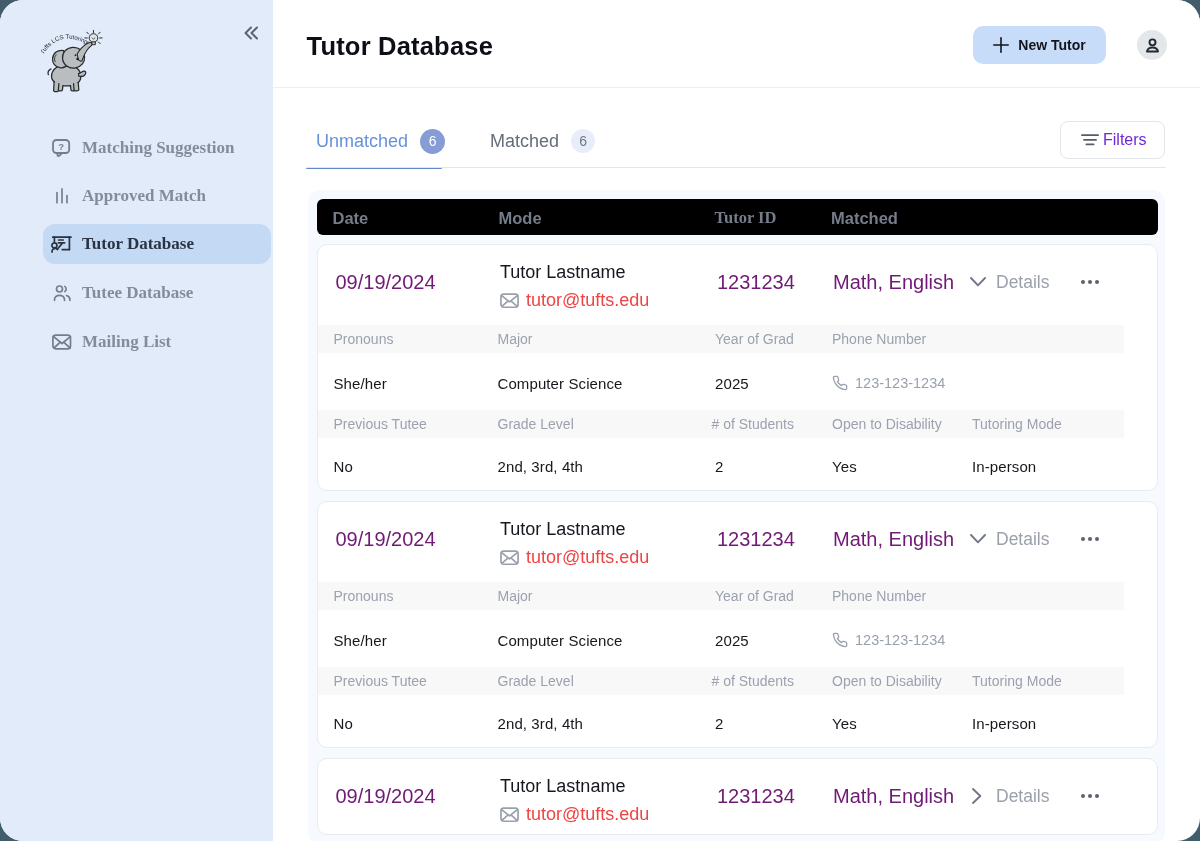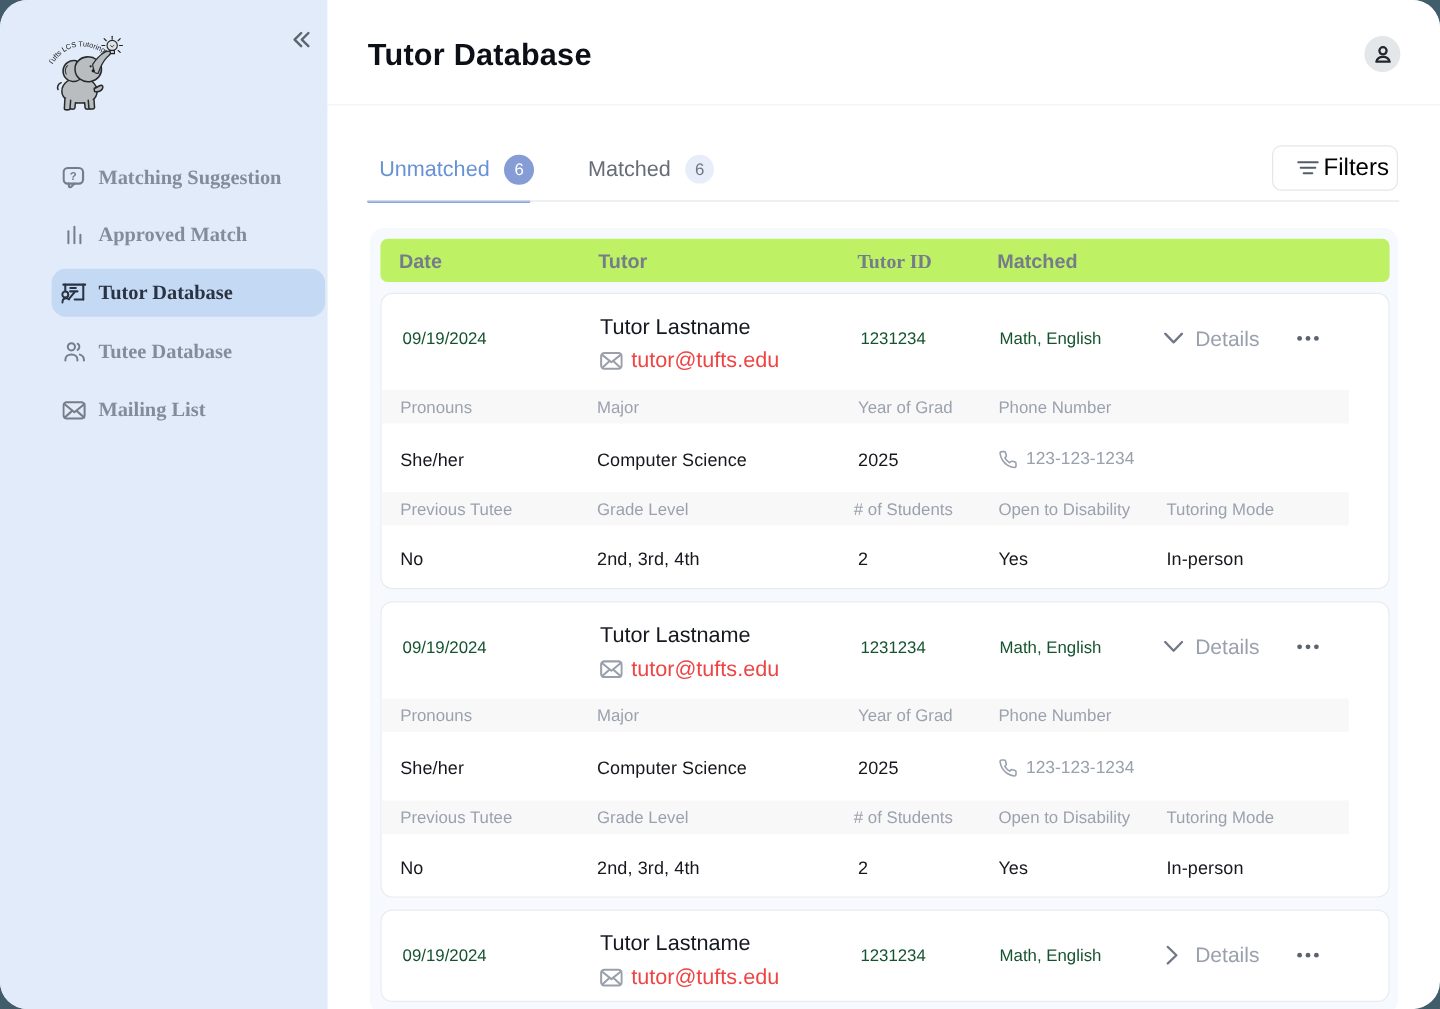--- a/index.html
+++ b/index.html
@@ -26,28 +26,28 @@
 .tabs { position:absolute; left:273px; top:88px; width:927px; height:80px; background:#fff; }
 .tab { position:absolute; top:14px; height:78px; display:flex; align-items:center; font-size:18px; }
 .divline { position:absolute; left:33px; top:79.2px; width:860px; height:1px; background:#e4e6e9; }
 .underline { position:absolute; left:33px; top:78.6px; width:136px; height:2.8px; background:#6287cb; border-radius:1px; }
 .badge-a { display:inline-flex; width:25px; height:25px; border-radius:50%; background:#859dd4; color:#fff; font-size:14px; font-weight:400; align-items:center; justify-content:center; margin-left:12px; }
 .badge-i { display:inline-flex; height:24px; min-width:24px; padding:0 7px; border-radius:12px; background:#e8eef9; color:#6f7682; font-size:14px; font-weight:400; align-items:center; justify-content:center; margin-left:12px; }
 .filters { position:absolute; left:787px; top:33px; width:105px; height:38px; border:1px solid #e3e6ea; border-radius:8px; background:#fff; display:flex; align-items:center; }
 
 
 .wrapper { position:absolute; left:308px; top:190px; width:857px; height:655px; background:#f6f9fd; border-radius:12px; }
-.thead { position:absolute; left:8.5px; top:8.5px; width:841px; height:36px; background:#bef264; border-radius:6px; }
+.thead { position:absolute; left:8.5px; top:8.5px; width:841px; height:36px; background:#000000; border-radius:6px; }
 .th { position:absolute; top:0; height:36px; padding-top:3px; display:flex; align-items:center; font-size:16.5px; font-weight:700; color:#757c8a; }
 .card { position:absolute; left:8.5px; width:841px; background:#fff; border:1px solid #e9ebee; border-radius:10px; }
 .cell { position:absolute; display:flex; align-items:center; white-space:nowrap; }
 .stripe { position:absolute; left:0; width:806px; height:28px; background:#f8f8f9; }
 .lab { font-size:14px; color:#9ba2ae; }
 .val { font-size:15px; font-weight:400; letter-spacing:0.1px; color:#16181d; }
-.date { font-size:14px; font-weight:400; color:#14532d; }
+.date { font-size:20px; font-weight:400; color:#701a75; }
 .nm { font-size:18px; font-weight:400; color:#15181f; }
 .email { font-size:18px; color:#ef4444; }
 .details { font-size:17.5px; color:#9aa1ac; }
 svg { display:block; }
 </style>
 </head>
 <body>
 <div class="app">
   <div class="sidebar">
     <div class="abs" style="left:41px; top:28px;">
@@ -158,47 +158,54 @@
             <path d="M15.3 4.1a3.7 3.7 0 0 1 0 6.2"></path>
             <path d="M17.4 15c2.4.7 4.1 2.4 4.1 5V21"></path>
           </svg>
     </span>
         <span class="lbl">Tutee Database</span>
       </div>
   </div>
 
   <div class="header">
     <div class="title">Tutor Database</div>
+    <div class="newbtn">
+      <svg width="16" height="16" viewBox="0 0 16 16" fill="none" stroke="#13151c" stroke-width="1.6" stroke-linecap="round" style="margin-right:9px;">
+          <path d="M8 0.8v14.4"></path>
+          <path d="M0.8 8h14.4"></path>
+        </svg>
+      New Tutor
+    </div>
     <div class="avatar">
       <svg width="19" height="19" viewBox="0 0 24 24" fill="none" stroke="#23272e" stroke-width="2.4" stroke-linecap="round" stroke-linejoin="round">
           <circle cx="12" cy="8" r="3.8"></circle>
           <path d="M5 19.5c.8-3.5 3.6-5 7-5s6.2 1.5 7 5z"></path>
         </svg>
     </div>
   </div>
 
   <div class="tabs">
     <div class="tab" style="left:43px; color:#6792d8; font-weight:500;text-align:center;">Unmatched<span class="badge-a">6</span></div>
     <div class="tab" style="left:217px; color:#666d78; font-weight:500;">Matched<span class="badge-i">6</span></div>
     <div class="filters">
       <svg width="18" height="12" viewBox="0 0 18 12" fill="none" stroke="#565d6a" stroke-width="1.7" stroke-linecap="round" style="margin-left:20px;">
           <path d="M0.8 1.2h16.4"></path>
           <path d="M2.9 5.8h12.2"></path>
           <path d="M5.4 10.4h7.2"></path>
         </svg>
-      <span style="margin-left:4px; font-size:20px; color:#000000;">Filters</span>
+      <span style="margin-left:4px; font-size:16px; color:#6d28d9;">Filters</span>
     </div>
     <div class="underline"></div>
     <div class="divline"></div>
   </div>
 
   <div class="wrapper">
     <div class="thead">
       <div class="th" style="left:16px;">Date</div>
-      <div class="th" style="left:182px;">Tutor</div>
+      <div class="th" style="left:182px;">Mode</div>
       <div class="th" style="left:398px;font-family:Liberation Serif, serif;">Tutor ID</div>
       <div class="th" style="left:514.5px;">Matched</div>
     </div>
 
     <div id="c1" class="card" style="top:54px; height:247px;">
       <div class="cell date" style="left:18px; top:0; height:74px;">09/19/2024</div>
       <div class="cell nm" style="left:182.5px; top:14px; height:26px;">Tutor Lastname</div>
       <div class="cell email" style="left:182.5px; top:42px; height:26px;">
         <svg width="19" height="19" viewBox="0 0 20 20" fill="none" stroke="#9aa0ab" stroke-width="1.8" stroke-linecap="round" stroke-linejoin="round" style="margin-right:7px;">
             <rect x="1" y="3.3" width="18" height="13.8" rx="2.8"></rect>

